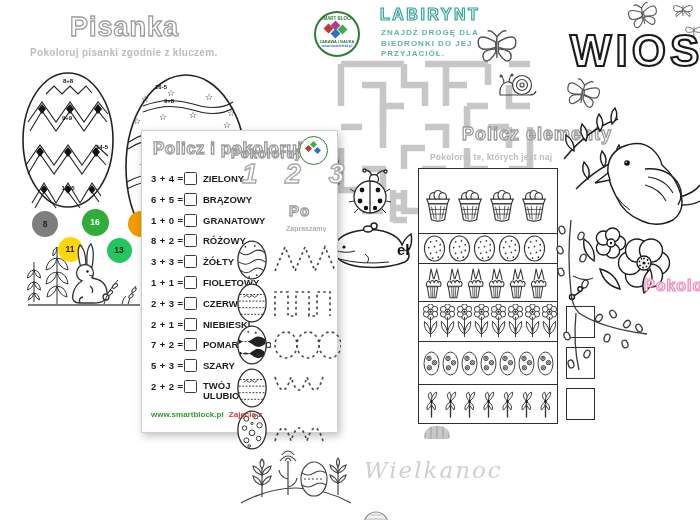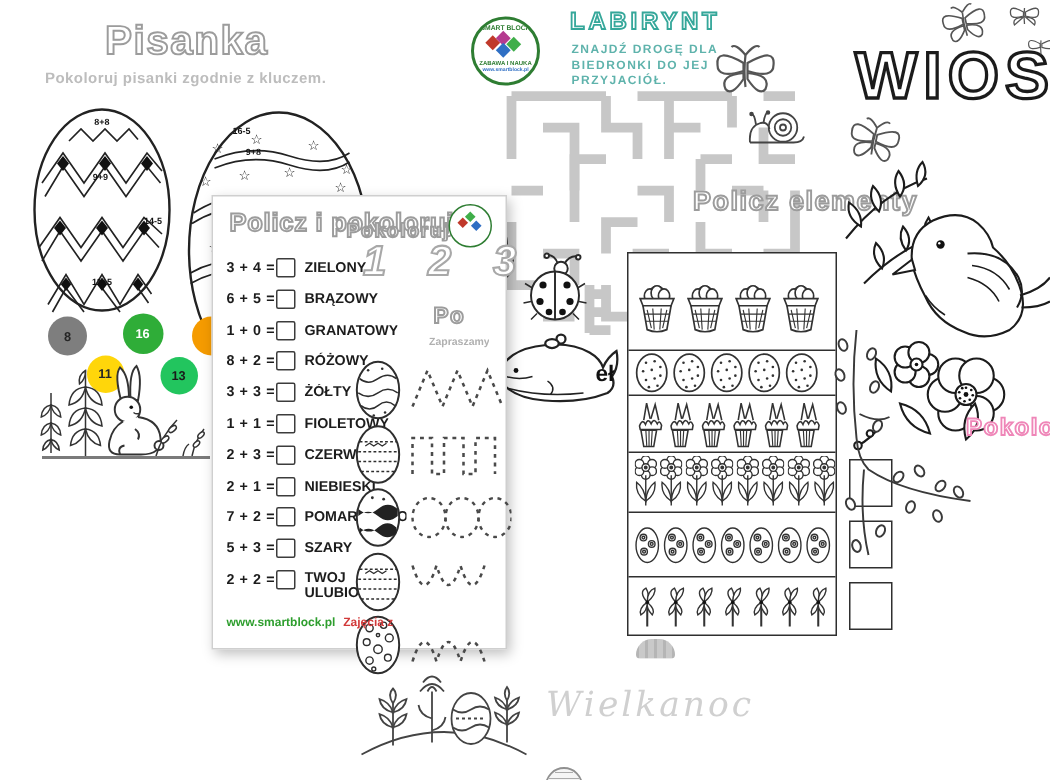--- a/index.html
+++ b/index.html
@@ -376,20 +376,21 @@
         <circle cx="47" cy="6" r="3"></circle>
           <ellipse cx="41" cy="9" rx="4.5" ry="3"></ellipse>
       </g>
       <circle cx="17" cy="27" r="1.6" fill="#111"></circle>
     </svg>
     <div class="abs" style="left:397px;top:241px;font-size:15px;font-weight:800;color:#111;">eł</div>
   </div>
 
   <div class="layer" style="z-index:1">
     <div class="abs bubble clip" style="left:426px;top:124px;font-size:18px;width:158px;margin-left:36px;">Policz elementy</div>
+    <div class="abs graysub clip" style="left:430px;top:152px;font-size:8.5px;width:152px;letter-spacing:.2px;">Pokoloruj te, których jest naj</div>
     <div class="ctable" id="count-table">
         <div class="crow" style="height: 64px;">
           <svg width="30" height="46">
             <use href="#sym-basket"></use>
           </svg>
           <svg width="30" height="46">
             <use href="#sym-basket"></use>
           </svg>
           <svg width="30" height="46">
             <use href="#sym-basket"></use>

